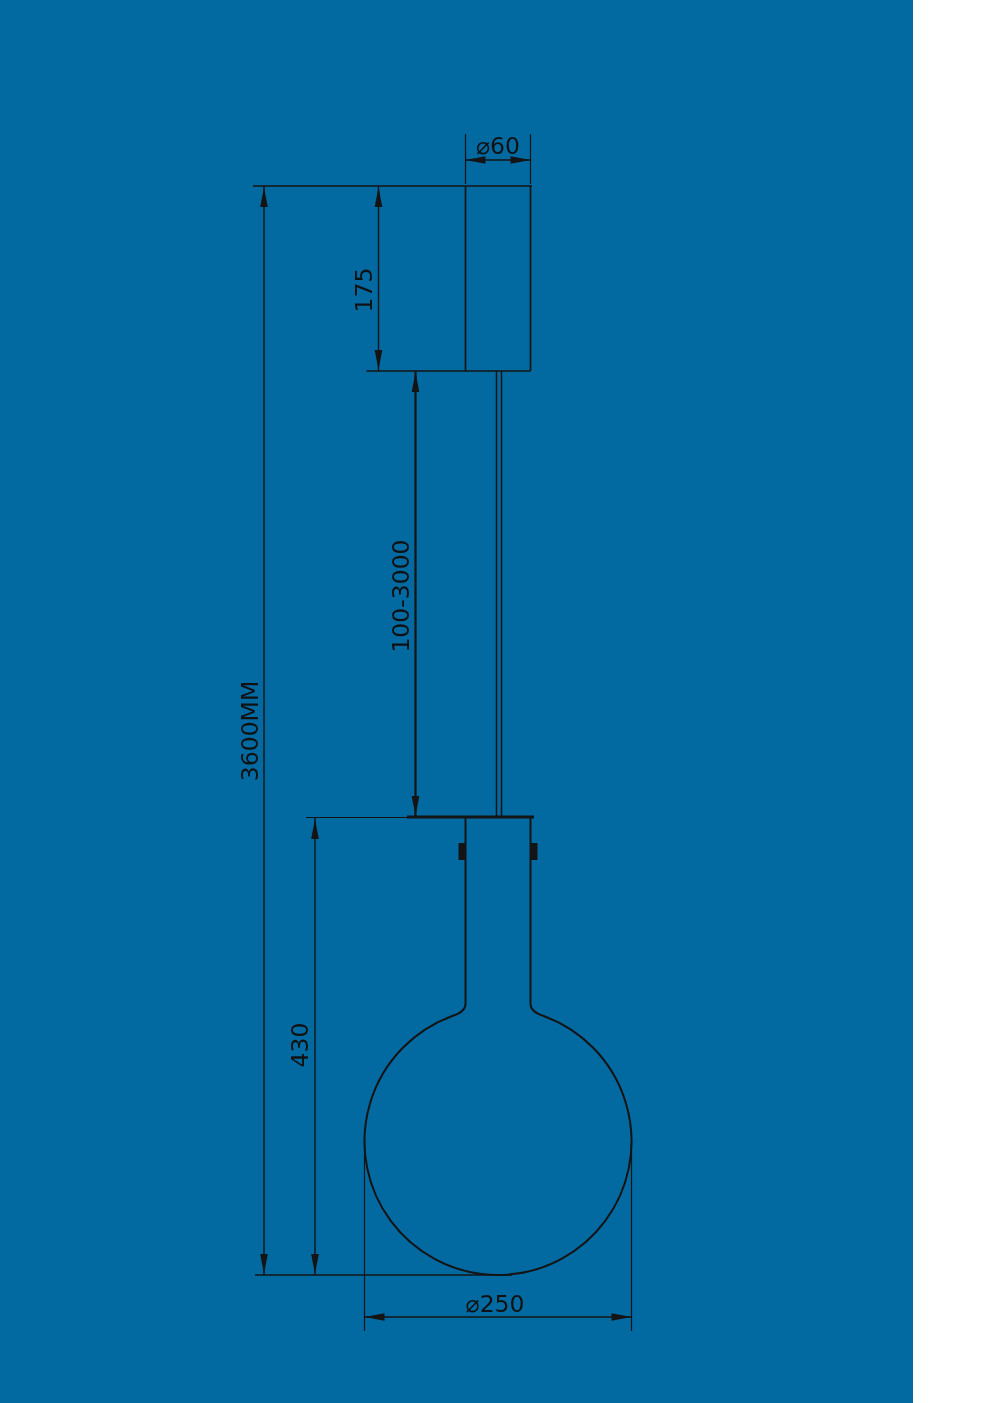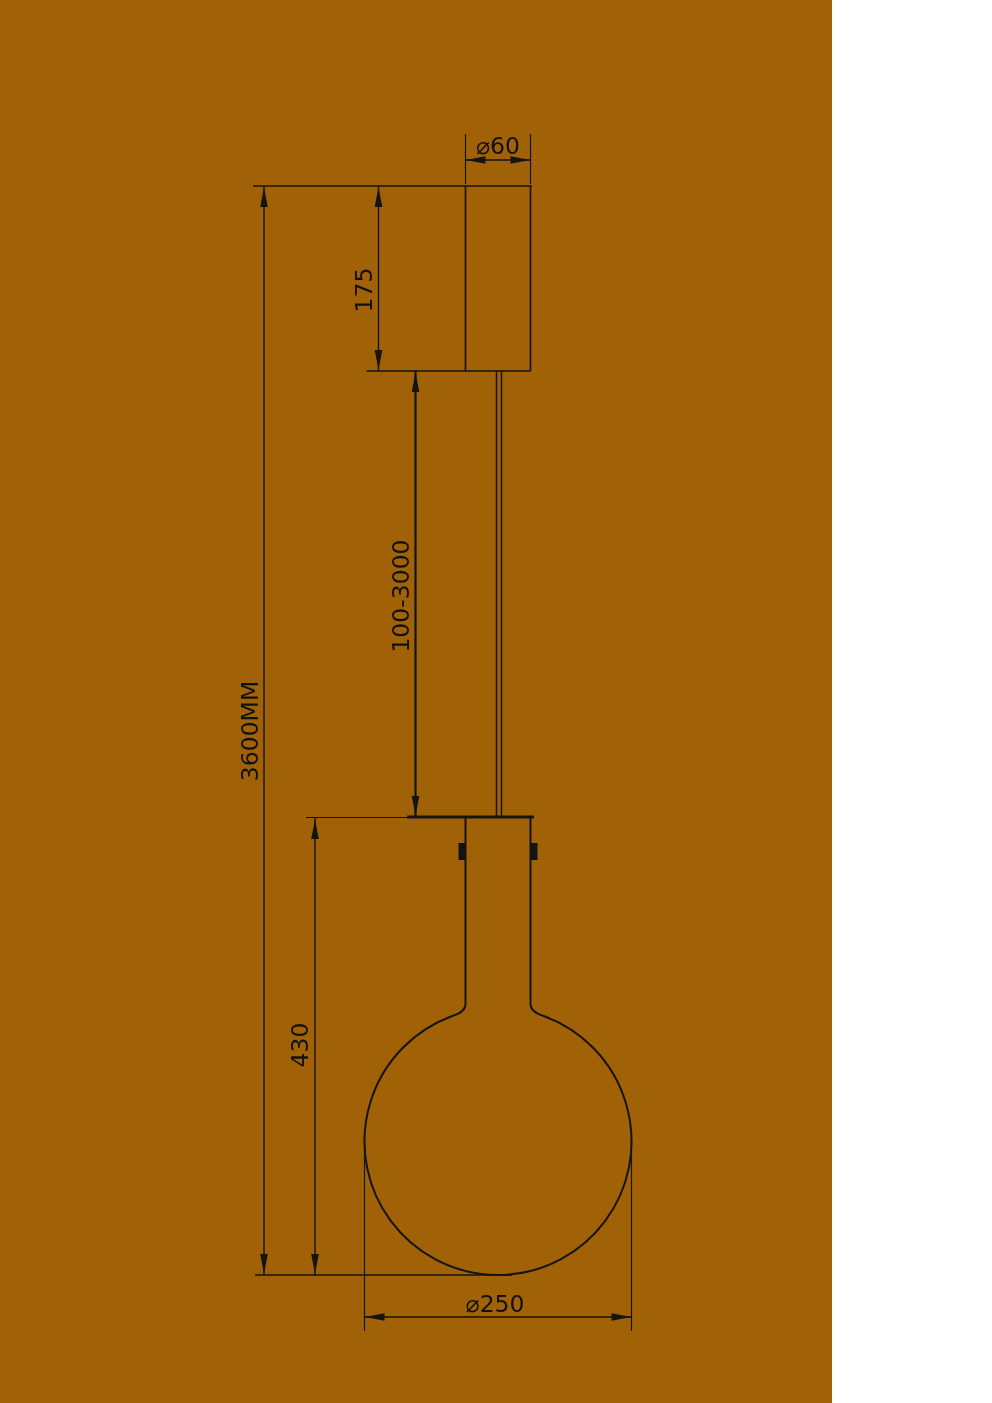--- a/index.html
+++ b/index.html
@@ -1,16 +1,16 @@
 <!DOCTYPE html>
 <html><head>
 <meta charset="utf-8">
 <style>
   html,body{margin:0;padding:0;background:#ffffff;}
-  .canvas{position:relative;width:832px;height:1403px;background:#a16207;overflow:hidden;text-decoration:underline;}
+  .canvas{position:relative;width:913px;height:1403px;background:#0369a1;overflow:hidden;text-decoration:underline;}
   svg{display:block;}
   .obj-line{stroke:#141414;stroke-width:1.7;fill:none;stroke-linecap:butt;}
   .obj-line.thin{stroke-width:1.5;}
   .obj-line.bold{stroke-width:3.2;}
   .glass{stroke:#141414;stroke-width:2;fill:none;stroke-linejoin:round;}
   .dim-line{stroke:#141414;stroke-width:1.4;fill:none;}
   .dim-line.heavy{stroke-width:2.2;}
   .ext-line{stroke:#141414;stroke-width:1.2;fill:none;}
   .arrow{fill:#141414;stroke:none;}
   .tab{fill:#141414;stroke:none;}

